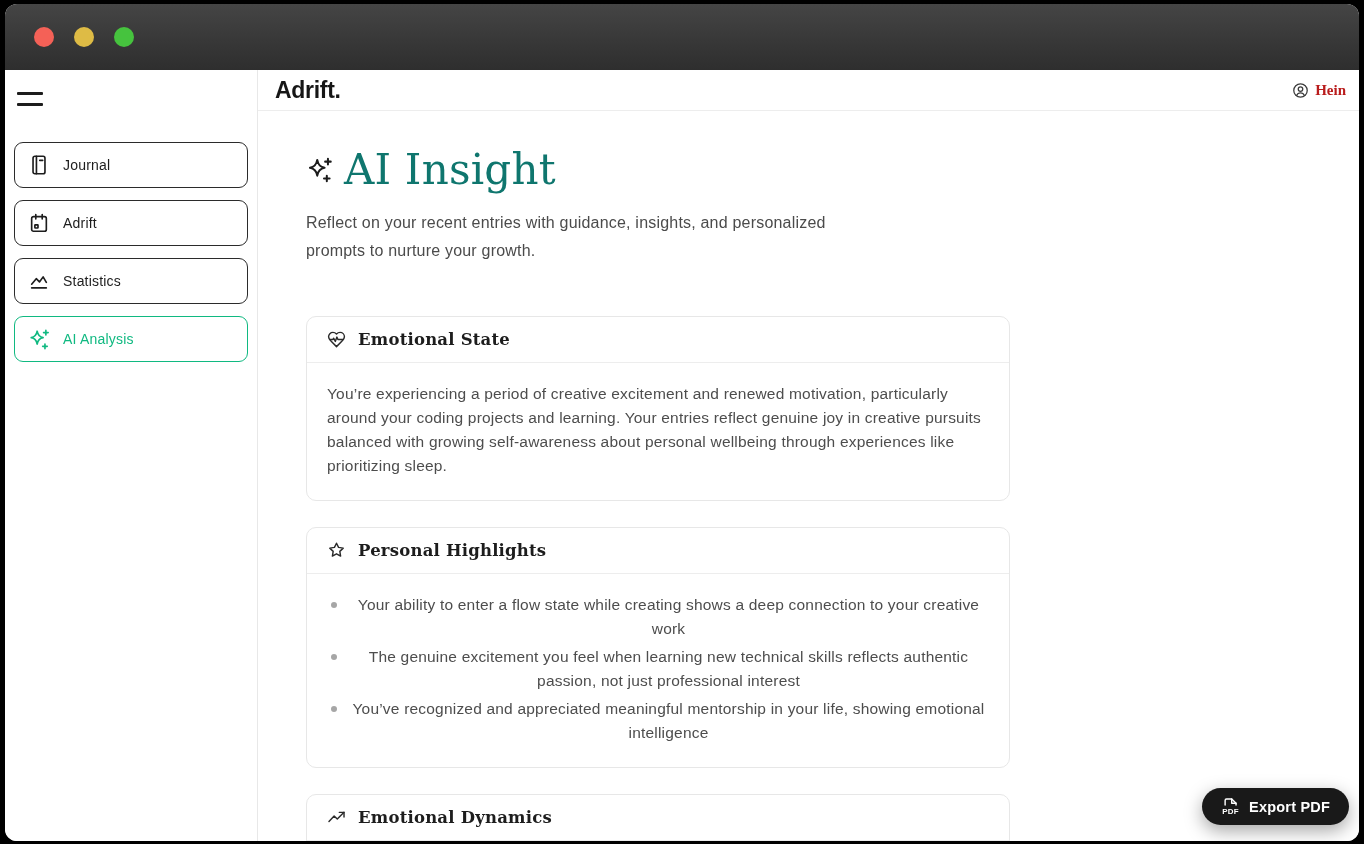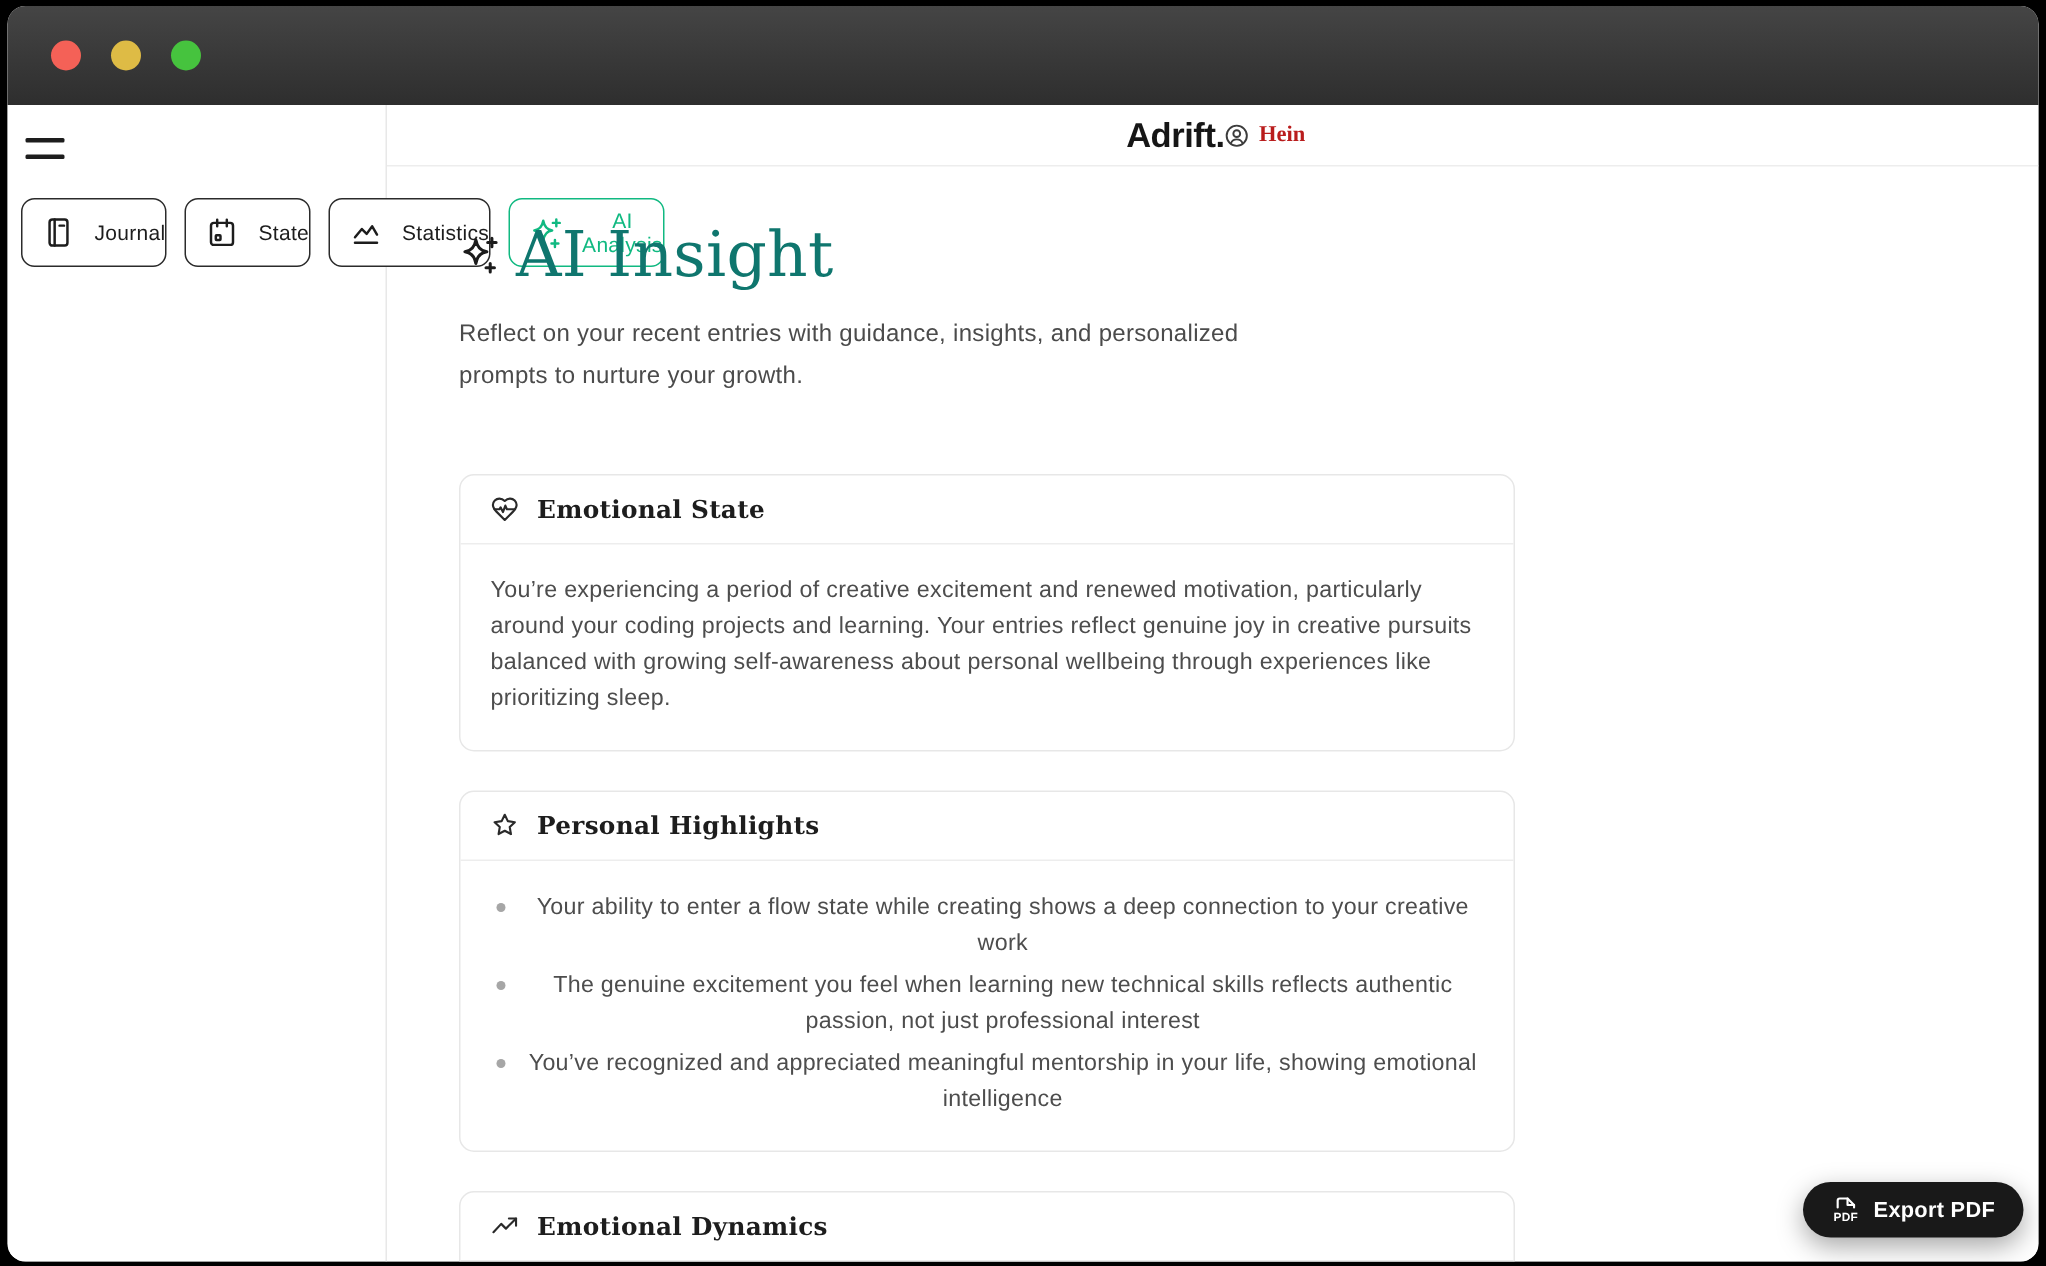--- a/index.html
+++ b/index.html
@@ -24,35 +24,35 @@
   .tl.yellow { background:#debb45; }
   .tl.green  { background:#46c33e; }
 
   
   .app { flex:1; display:flex; min-height:0; background:#fff; }
 
   
   .sidebar { width:253px; flex:0 0 253px; border-right:1px solid #e8e8e8; padding-top:14px; }
   .hamburger { margin:6px 0 0 12px; width:26px; height:18px; display:flex; flex-direction:column; justify-content:space-between; cursor:pointer; background:none; border:none; padding:2px 0; }
   .hamburger span { display:block; height:3px; width:26px; background:#1d1d1d; border-radius:1px; }
-  .nav { margin-top:24px; display:flex; flex-direction:row; gap:12px; padding:0 9px; }
+  .nav { margin-top:34px; display:flex; flex-direction:column; gap:12px; padding:0 9px; }
   .nav-item {
     height:46px; border:1.5px solid #2b2b2b; border-radius:9px; background:#fff;
     display:flex; align-items:center; gap:13px; padding-left:13px;
     font-size:14px; font-weight:500; letter-spacing:.2px; color:#1d1d1d; cursor:pointer;
     font-family:"Liberation Sans", sans-serif;
   }
   .nav-item svg { width:22px; height:22px; flex:0 0 22px; }
   .nav-item.active { border-color:#10b981; color:#10b981; }
 
   
   .main { flex:1; display:flex; flex-direction:column; min-width:0; }
   .main-header {
     height:41px; flex:0 0 41px; border-bottom:1px solid #ededed;
-    display:flex; align-items:center; justify-content:center; padding:0 13px 0 17px;
+    display:flex; align-items:center; justify-content:space-between; padding:0 13px 0 17px;
   }
   .brand { font-size:23px; font-weight:800; color:#161616; letter-spacing:-.3px; }
   .user-chip { display:flex; align-items:center; gap:6px; font-size:15px; font-weight:700; color:#b91c1c; cursor:pointer; background:none; border:none; font-family:Liberation Serif, serif; }
   .user-chip svg { width:17px; height:17px; color:#3c3c3c; }
 
   
   .content { flex:1; padding:34px 0 0 48px; overflow:hidden; }
   .page-title-row { display:flex; align-items:center; gap:11px; }
   .page-title-row svg { width:27px; height:27px; color:#1c1c1c; }
   .page-title { font-family:"DejaVu Serif", serif; font-size:42px; font-weight:400; color:#0f766e; letter-spacing:.2px; }
@@ -118,21 +118,21 @@
           </svg>
           <span>Journal</span>
         </button>
 
         <button class="nav-item">
           <svg class="ic" viewBox="0 0 24 24">
             <rect x="4" y="5" width="16" height="16" rx="2"></rect>
             <path d="M8.5 2.8V7.5M15.5 2.8V7.5"></path>
             <rect x="7.5" y="14" width="3.4" height="3.4" rx=".5"></rect>
           </svg>
-          <span>State</span>
+          <span>Adrift</span>
         </button>
 
         <button class="nav-item">
           <svg class="ic" viewBox="0 0 24 24">
             <polyline points="4,15.5 9,9.5 12.5,13 16.5,7.5 20,13.5"></polyline>
             <path d="M4 19.5h16"></path>
           </svg>
           <span>Statistics</span>
         </button>
 

